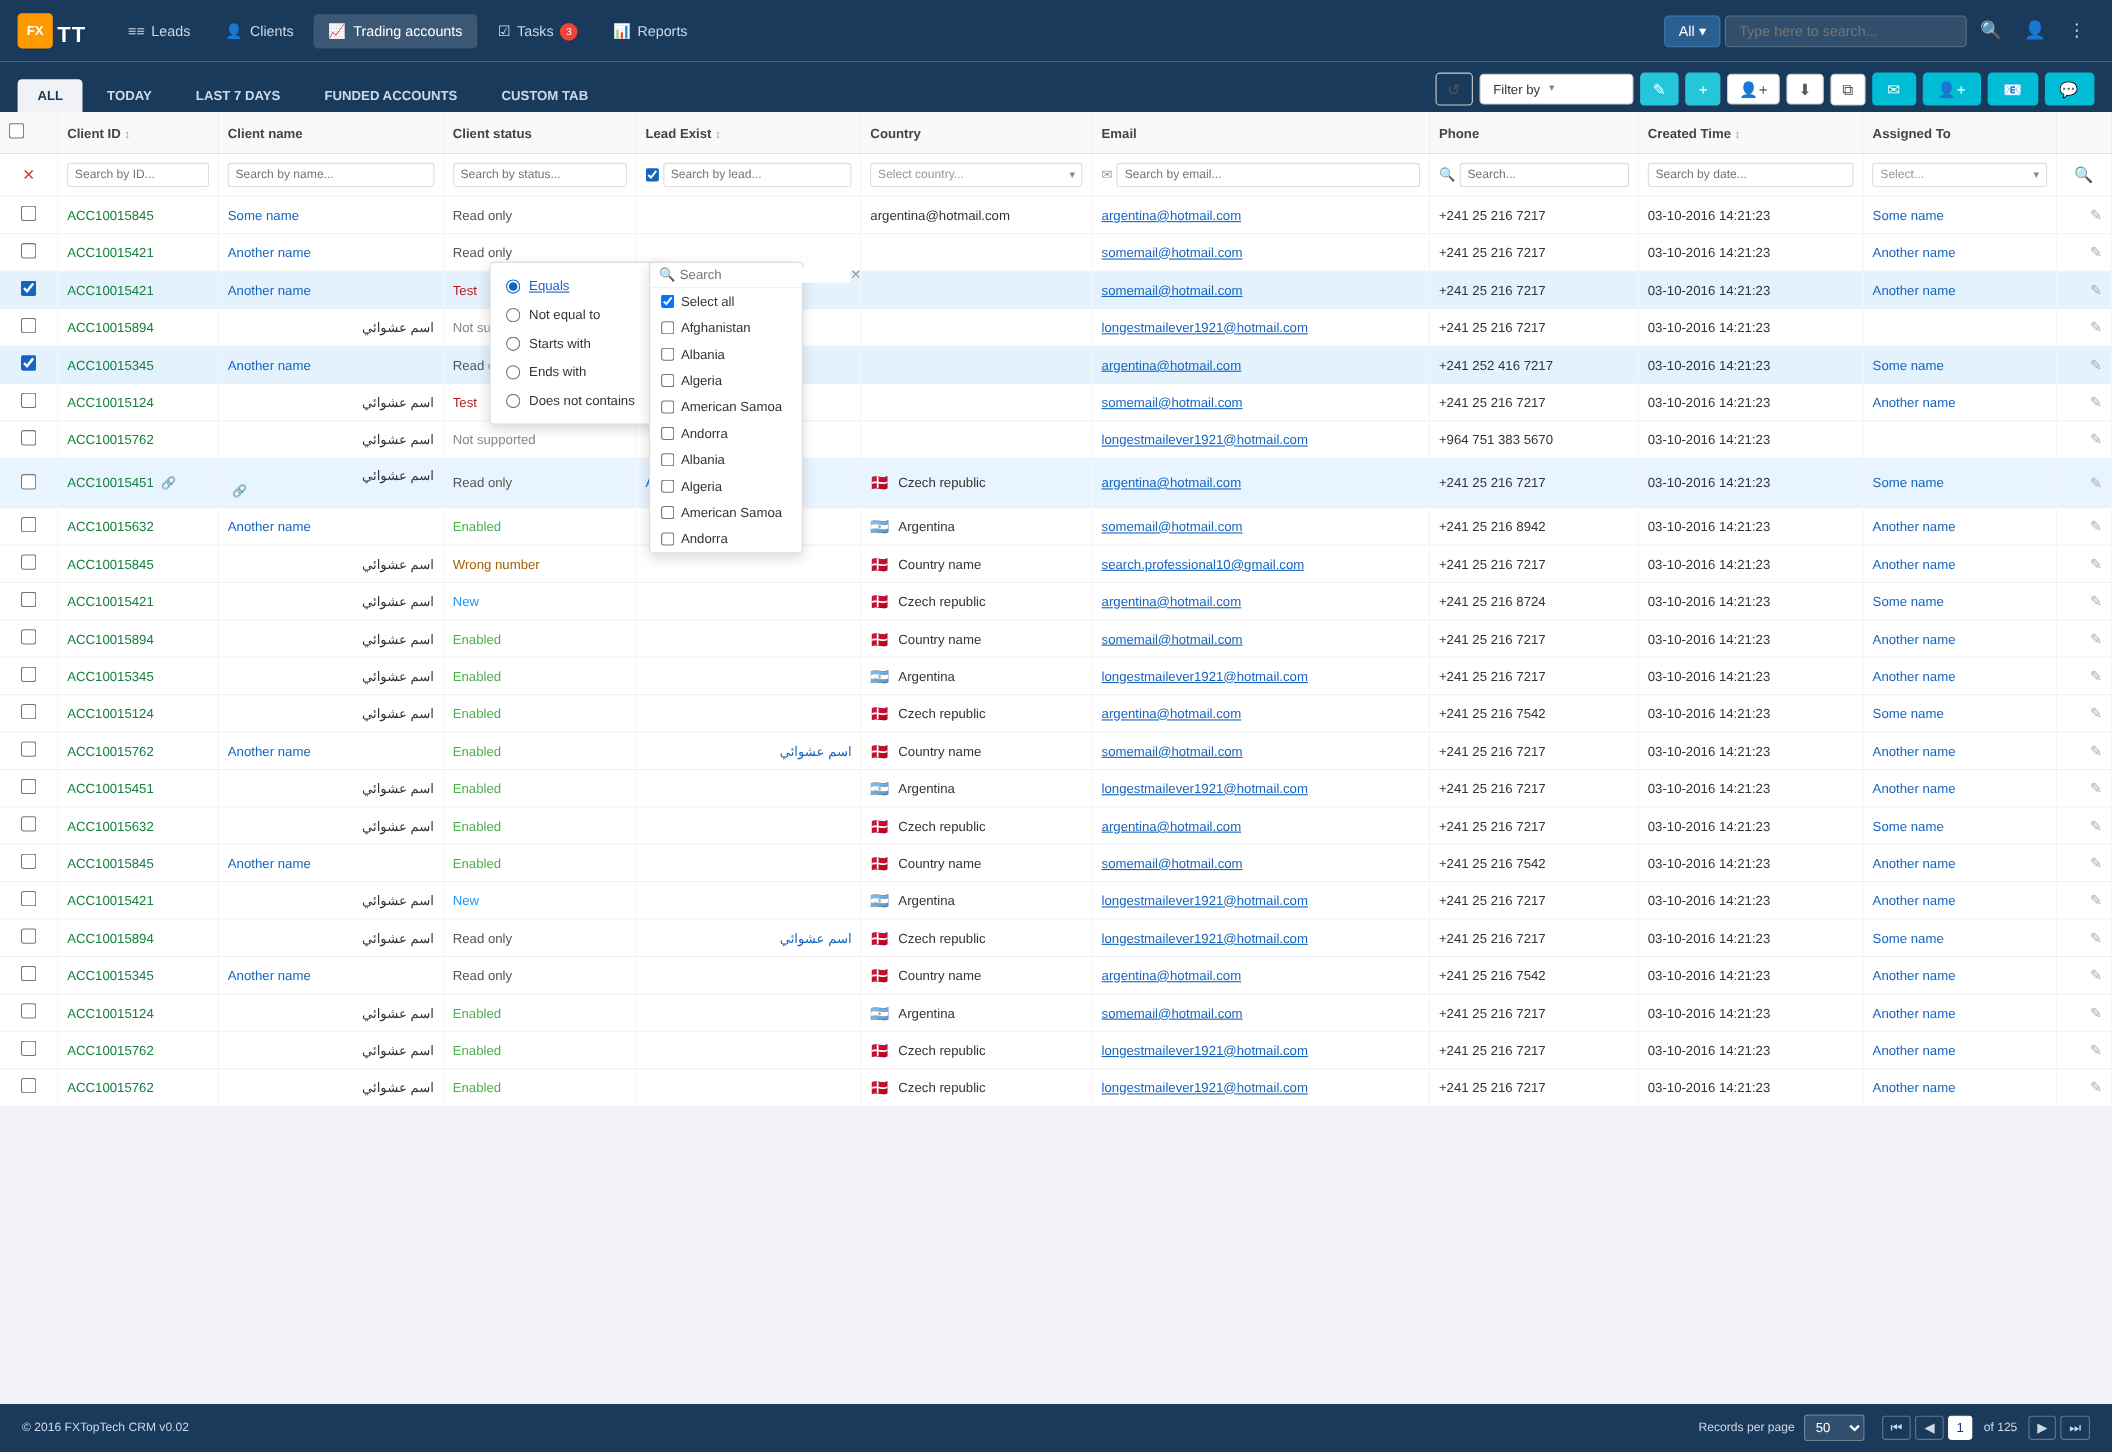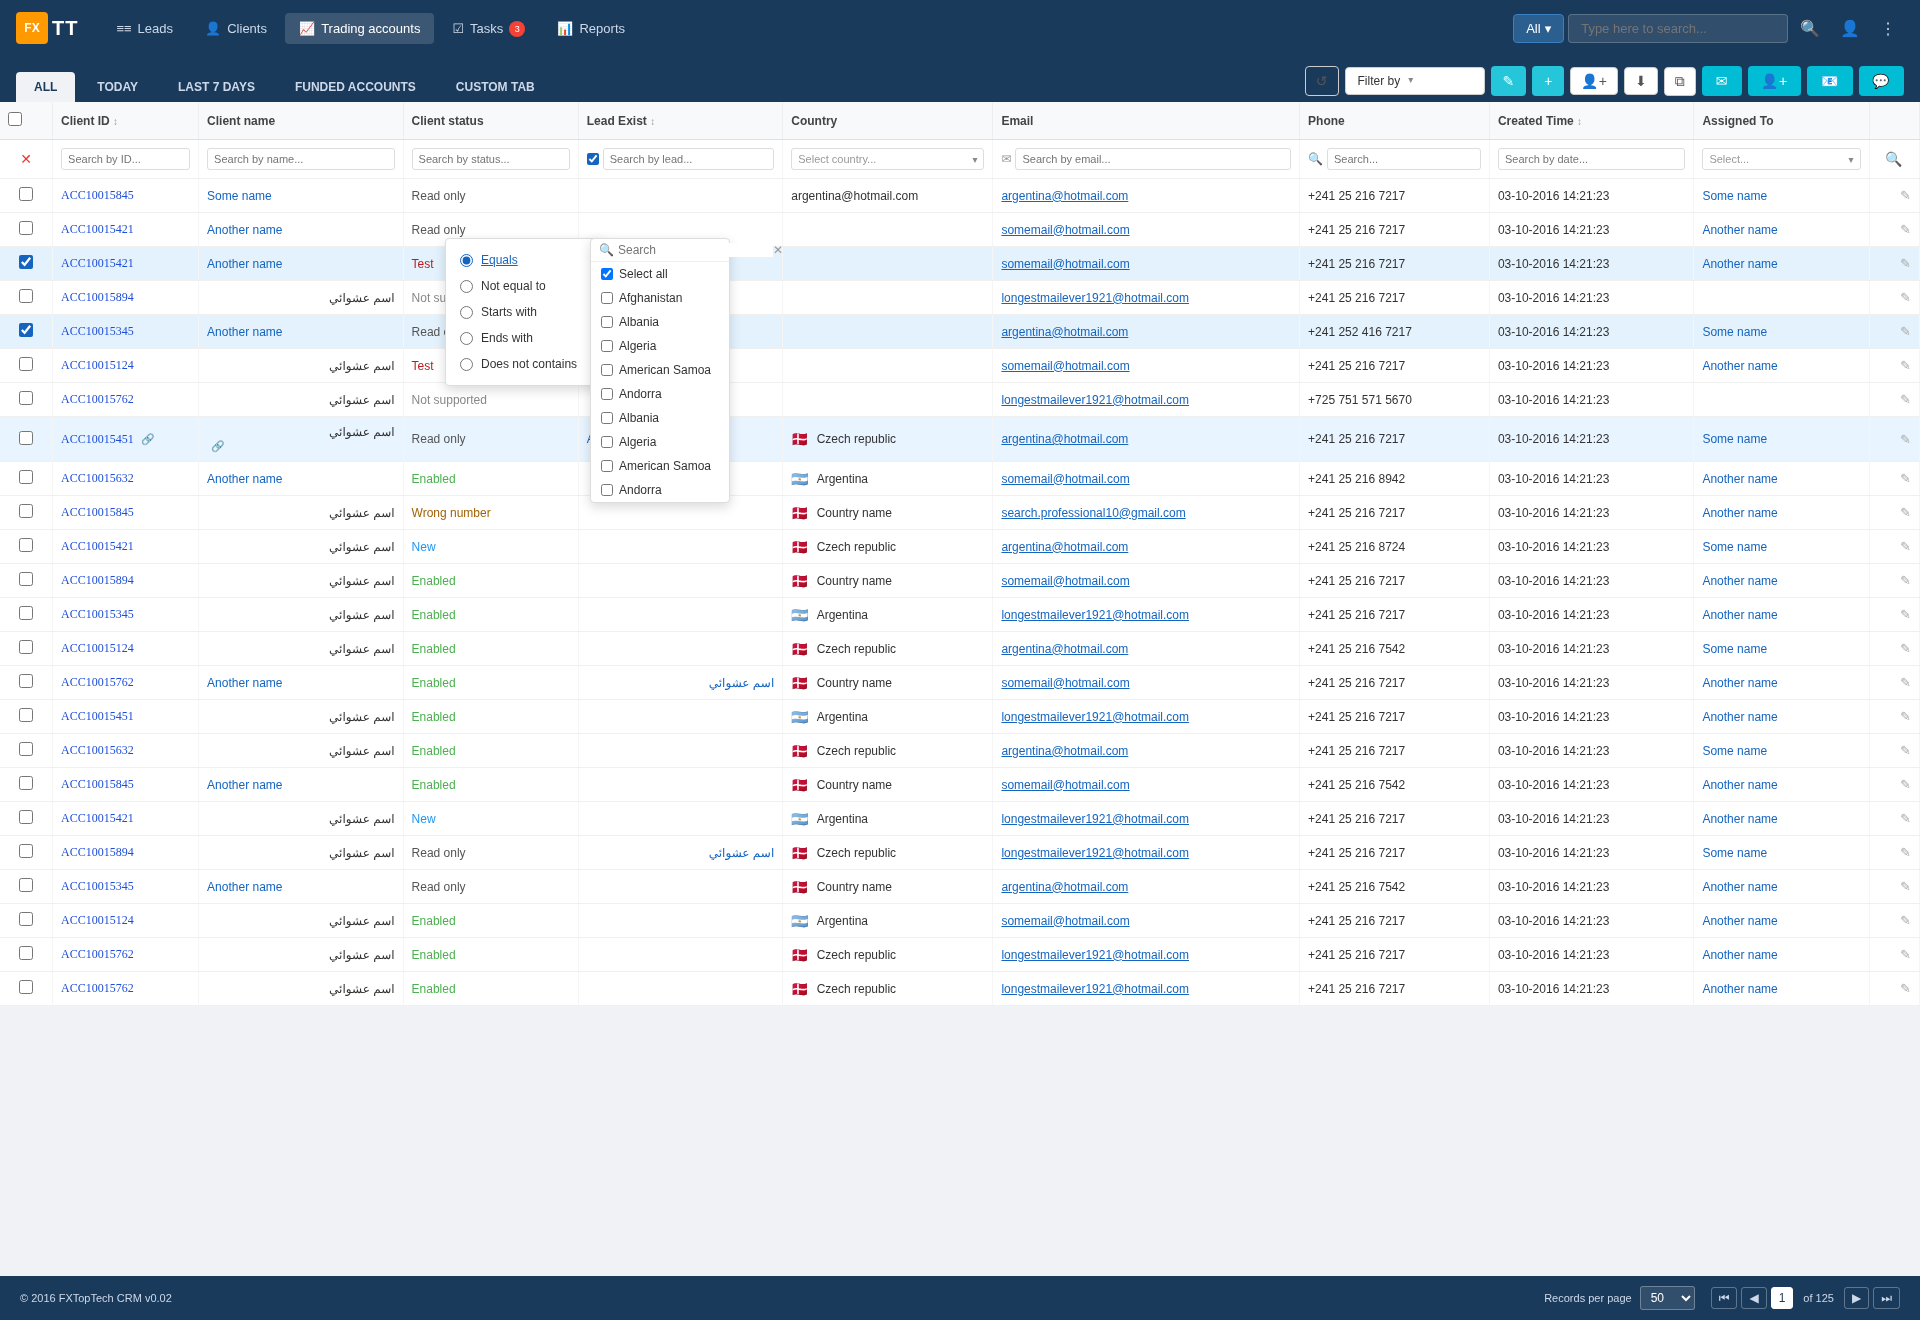--- a/index.html
+++ b/index.html
@@ -8,21 +8,21 @@
     
     .top-nav {
       background: #1a3a5c;
       height: 56px;
       display: flex;
       align-items: center;
       padding: 0 16px;
       gap: 4px;
     }
     .logo {
-      display: flex; align-items: center; gap: 4px;
+      display: flex; align-items: flex-end; gap: 4px;
       color: #f90; font-weight: bold; font-size: 22px;
       margin-right: 20px;
     }
     .logo-icon { width: 32px; height: 32px; background: #f90; border-radius: 4px; display: flex; align-items: center; justify-content: center; color: white; font-size: 12px; font-weight: bold; }
     .nav-item {
       color: #cdd8e8;
       padding: 8px 14px;
       border-radius: 4px;
       cursor: pointer;
       display: flex; align-items: center; gap: 6px;
@@ -151,21 +151,21 @@
 
     .search-input-cell {
       width: 100%;
       border: 1px solid #ddd;
       border-radius: 3px;
       padding: 4px 6px;
       font-size: 11px;
       outline: none;
     }
 
-    .client-id { color: #1d4ed8; font-weight: 500; cursor: pointer; font-family: Liberation Serif, serif; }
+    .client-id { color: #15803d; font-weight: 500; cursor: pointer; }
     .client-name-blue { color: #1565c0; cursor: pointer; }
     .assigned-blue { color: #1565c0; cursor: pointer; }
     .status-readonly { color: #555; }
     .status-test { color: #b91c1c; }
     .status-not-supported { color: #888; }
     .status-enabled { color: #4caf50; }
     .status-wrong { color: #a16207; }
     .status-new { color: #2196f3; }
 
     .flag { font-size: 14px; margin-right: 4px; }
@@ -738,21 +738,21 @@
       <td class="col-country">
         <div class="country-cell">
 
           <span></span>
         </div>
       </td>
       <td class="col-email">
         <a class="email-link" href="#">longestmailever1921@hotmail.com</a>
       </td>
       <td class="col-phone">
-        <span>+725 751 571 5670</span>
+        <span>+964 751 383 5670</span>
       </td>
       <td class="col-time">
         <span>03-10-2016 14:21:23</span>
       </td>
       <td class="col-assigned">
         <span class=""></span>
       </td>
       <td class="col-edit">
         <span class="edit-icon">✎</span>
       </td>

